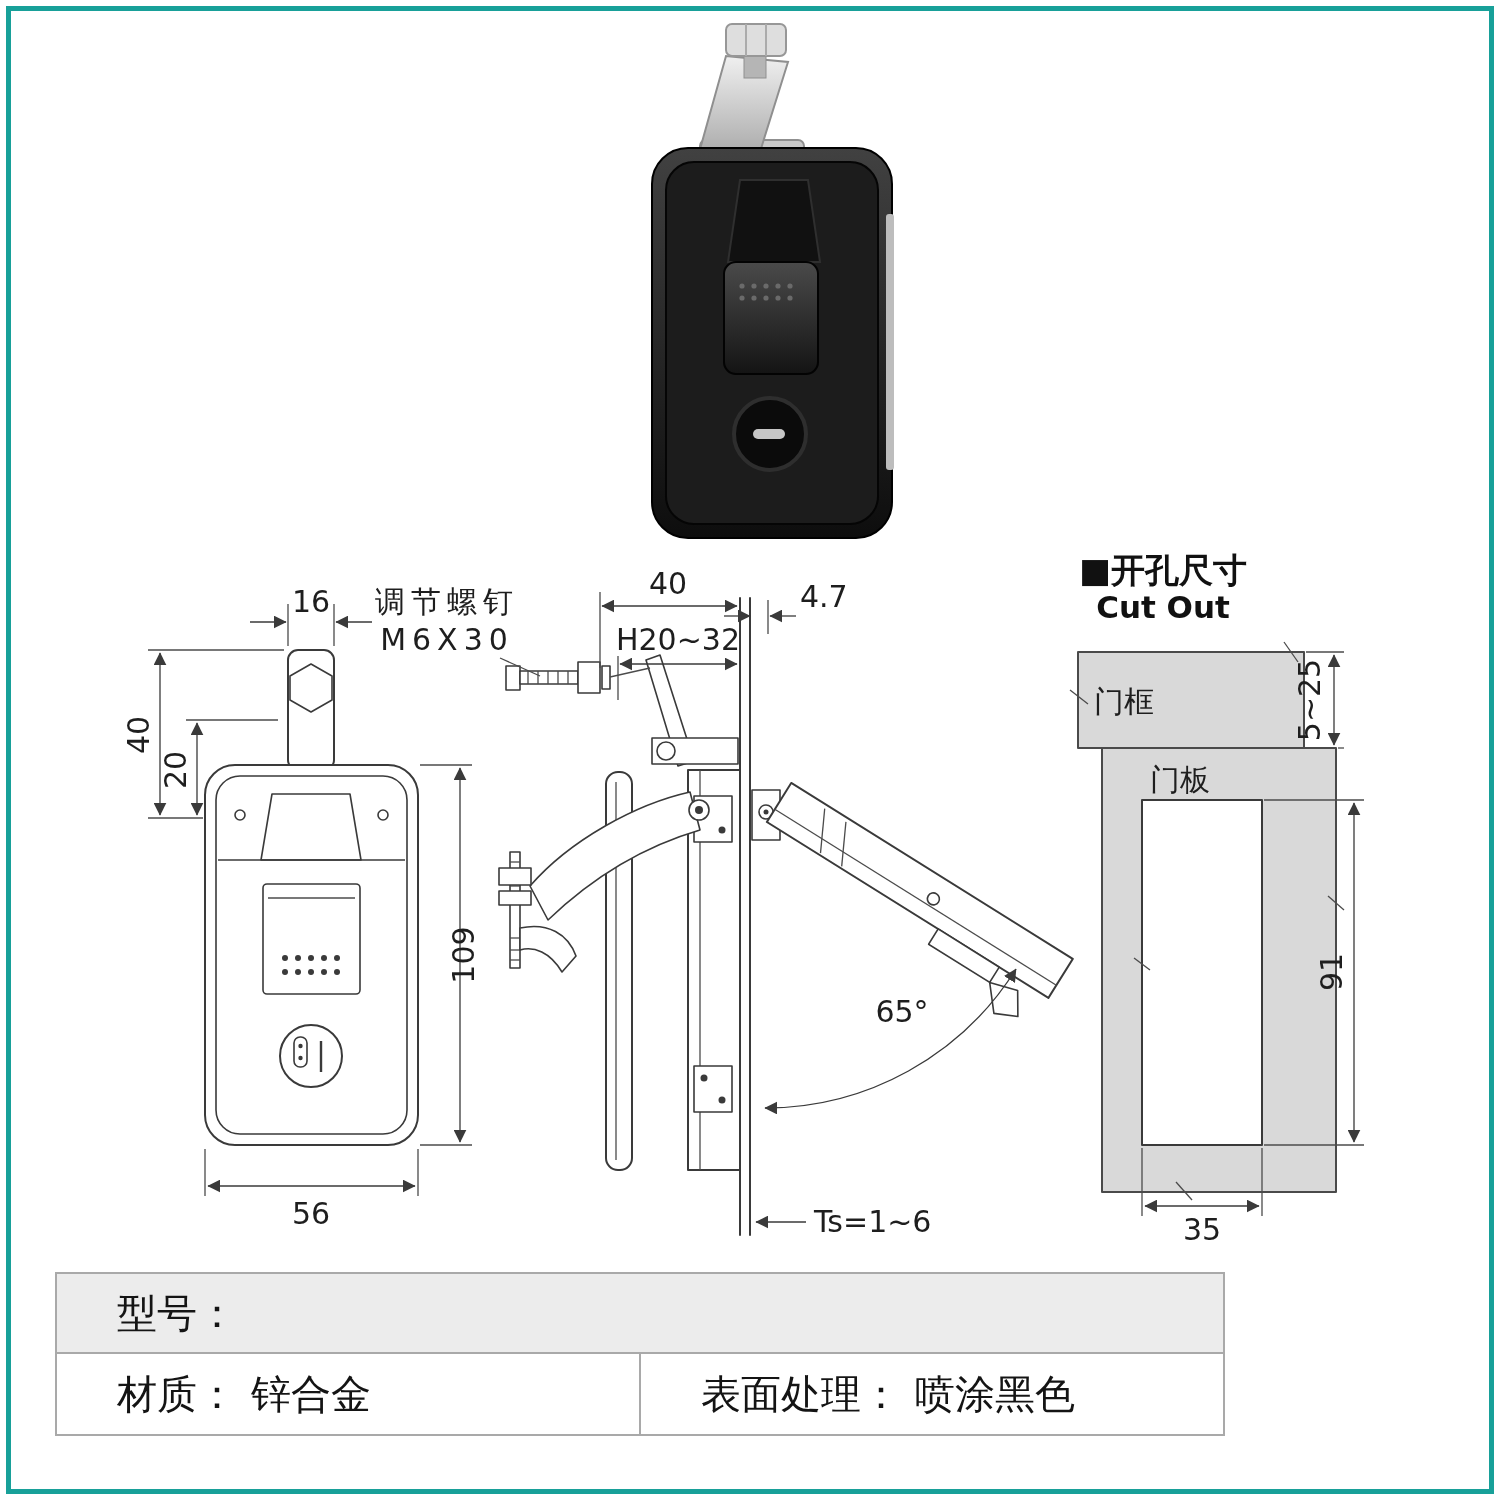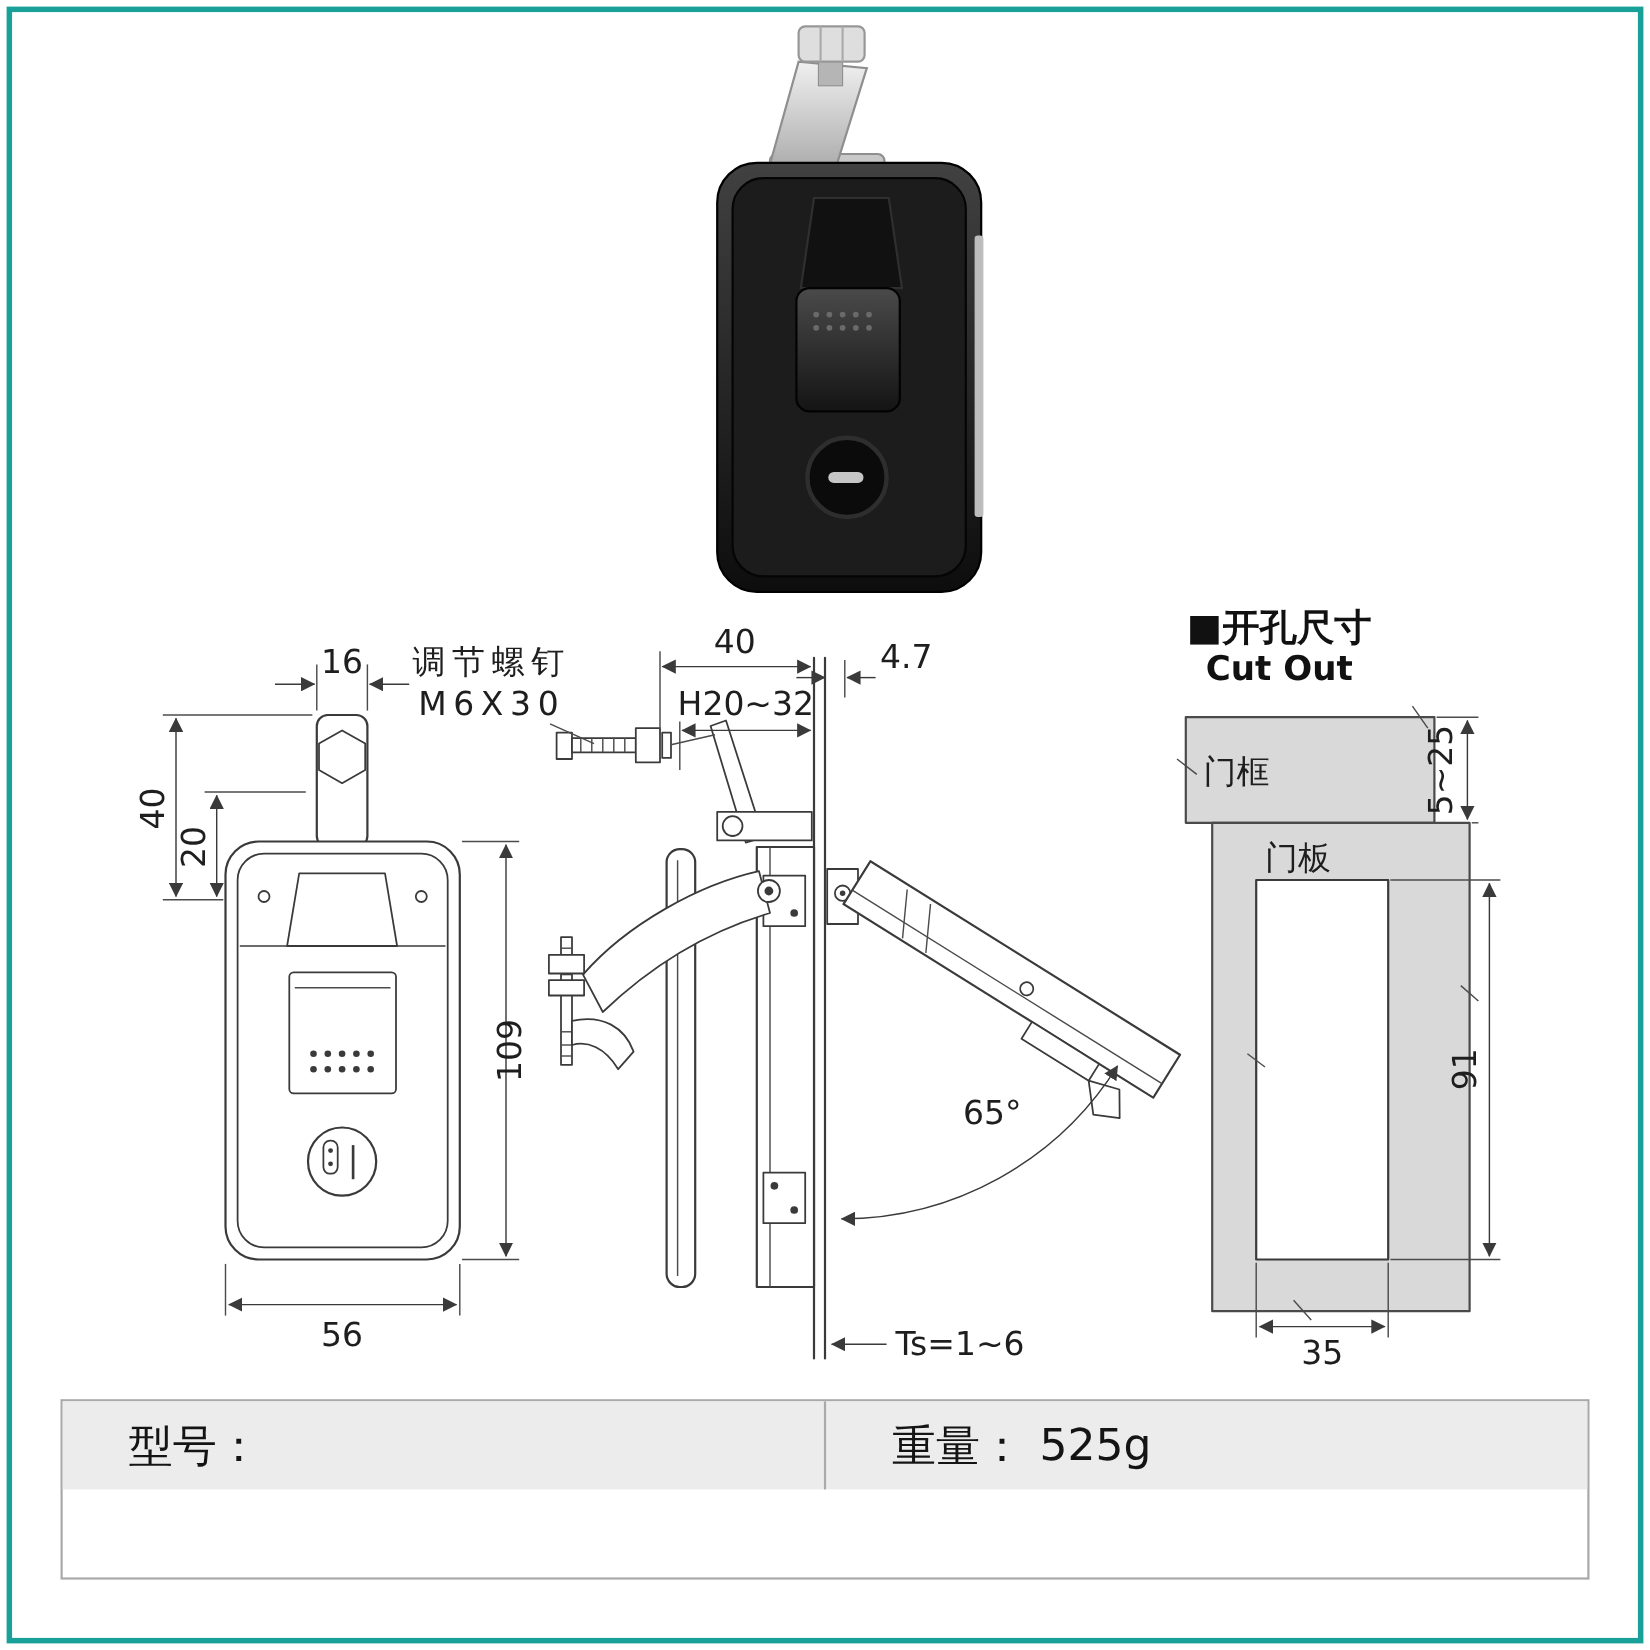--- a/index.html
+++ b/index.html
@@ -11,21 +11,21 @@
   .oln2{fill:#ffffff;stroke:#3a3a3a;stroke-width:1.6;stroke-linejoin:round}
   .nofill{fill:none;stroke:#3a3a3a;stroke-width:2;stroke-linejoin:round;stroke-linecap:round}
   .thin{fill:none;stroke:#4b4b4b;stroke-width:1.3}
   .dim{fill:none;stroke:#3a3a3a;stroke-width:1.3}
   .dtext{font-size:30px;fill:#1e1e1e;text-anchor:middle;font-family:"DejaVu Sans",sans-serif}
   .dtext-l{text-anchor:start}
   .cjk{letter-spacing:6px}
   .vtitle{font-size:34px;font-weight:bold;fill:#111;text-anchor:middle}
   .vsub{font-size:31px;font-weight:bold;fill:#111;text-anchor:middle}
   .gray{fill:#d9d9d9;stroke:#4a4a4a;stroke-width:2;stroke-linejoin:round}
-  .spec-table{position:absolute;left:55px;top:1272px;width:1390px;height:164px;border:2px solid #a9a9a9;font-size:40px;color:#141414;background:#fff}
+  .spec-table{position:absolute;left:55px;top:1272px;width:1170px;height:164px;border:2px solid #a9a9a9;font-size:40px;color:#141414;background:#fff}
   .spec-row{display:flex;height:50%;border-bottom:2px solid #a9a9a9}
   .spec-row:last-child{border-bottom:none}
   .spec-row-top{background:#ececec}
   .spec-cell{flex:1;display:flex;align-items:center;padding-left:60px;border-right:2px solid #a9a9a9;overflow:hidden;white-space:nowrap}
   .spec-cell:last-child{border-right:none}
   .spec-label{margin-right:14px}
 </style>
 </head>
 <body>
 
@@ -242,18 +242,24 @@
     <line class="dim" x1="1145" y1="1206" x2="1259" y2="1206" marker-start="url(#arr)" marker-end="url(#arr)"></line>
     <text class="dtext" x="1202" y="1240">35</text>
   </g>
 </svg>
 
 <div class="spec-table">
   <div class="spec-row spec-row-top">
     <div class="spec-cell">
       <span class="spec-label">型号：</span>
     </div>
+  </div>
+  <div class="spec-row">
     <div class="spec-cell">
-      <span class="spec-label">重量：</span>
-      <span class="spec-value">525g</span>
+      <span class="spec-label">材质：</span>
+      <span class="spec-value">锌合金</span>
+    </div>
+    <div class="spec-cell">
+      <span class="spec-label">表面处理：</span>
+      <span class="spec-value">喷涂黑色</span>
     </div>
   </div>
 </div>
 
 </body></html>

